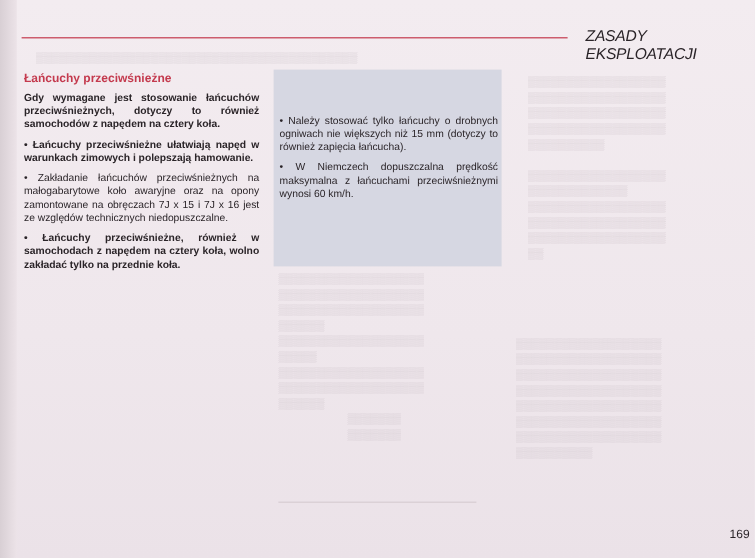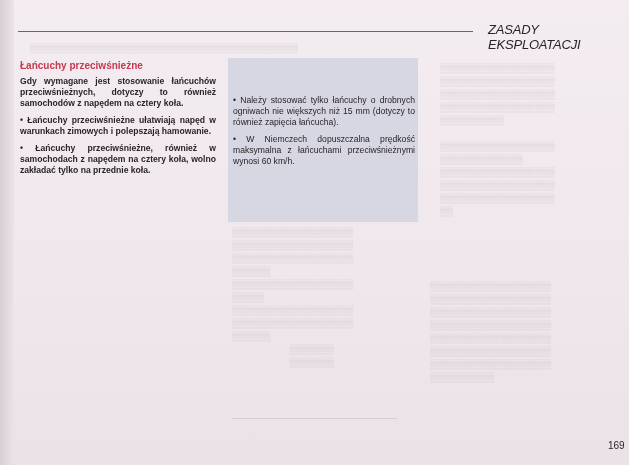--- a/index.html
+++ b/index.html
@@ -67,20 +67,21 @@
 <div class="ghost" style="left:232px;top:226px;width:185px;">▒▒▒▒▒▒▒▒▒▒▒▒▒▒▒▒▒▒▒<br>▒▒▒▒▒▒▒▒▒▒▒▒▒▒▒▒▒▒▒<br>▒▒▒▒▒▒▒▒▒▒▒▒▒▒▒▒▒▒▒<br>▒▒▒▒▒▒<br>▒▒▒▒▒▒▒▒▒▒▒▒▒▒▒▒▒▒▒<br>▒▒▒▒▒<br>▒▒▒▒▒▒▒▒▒▒▒▒▒▒▒▒▒▒▒<br>▒▒▒▒▒▒▒▒▒▒▒▒▒▒▒▒▒▒▒<br>▒▒▒▒▒▒<br>&nbsp;&nbsp;&nbsp;&nbsp;&nbsp;&nbsp;&nbsp;&nbsp;&nbsp;&nbsp;&nbsp;&nbsp;&nbsp;&nbsp;&nbsp;&nbsp;&nbsp;&nbsp;&nbsp;&nbsp;&nbsp;&nbsp;&nbsp;▒▒▒▒▒▒▒<br>&nbsp;&nbsp;&nbsp;&nbsp;&nbsp;&nbsp;&nbsp;&nbsp;&nbsp;&nbsp;&nbsp;&nbsp;&nbsp;&nbsp;&nbsp;&nbsp;&nbsp;&nbsp;&nbsp;&nbsp;&nbsp;&nbsp;&nbsp;▒▒▒▒▒▒▒</div>
 <div class="bottom-rule"></div>
 
 <div class="header-line"></div>
 <div class="header-title">ZASADY EKSPLOATACJI</div>
 
 <div class="col-left">
   <p class="section-heading">Łańcuchy przeciwśnieżne</p>
   <p class="bold">Gdy wymagane jest stosowanie łańcuchów przeciwśnieżnych, dotyczy to również samochodów z napędem na cztery koła.</p>
   <p class="bold">• Łańcuchy przeciwśnieżne ułatwiają napęd w warunkach zimowych i polepszają hamowanie.</p>
+  <p>• Zakładanie łańcuchów przeciwśnieżnych na małogabarytowe koło awaryjne oraz na opony zamontowane na obręczach 7J x 15 i 7J x 16 jest ze względów technicznych niedopuszczalne.</p>
   <p class="bold">• Łańcuchy przeciwśnieżne, również w samochodach z napędem na cztery koła, wolno zakładać tylko na przednie koła.</p>
 </div>
 
 <div class="blue-box"></div>
 <div class="col-mid">
   <p>• Należy stosować tylko łańcuchy o drobnych ogniwach nie większych niż 15 mm (dotyczy to również zapięcia łańcucha).</p>
   <p>• W Niemczech dopuszczalna prędkość maksymalna z łańcuchami przeciwśnieżnymi wynosi 60 km/h.</p>
 </div>
 
 <div class="page-number">169</div>

